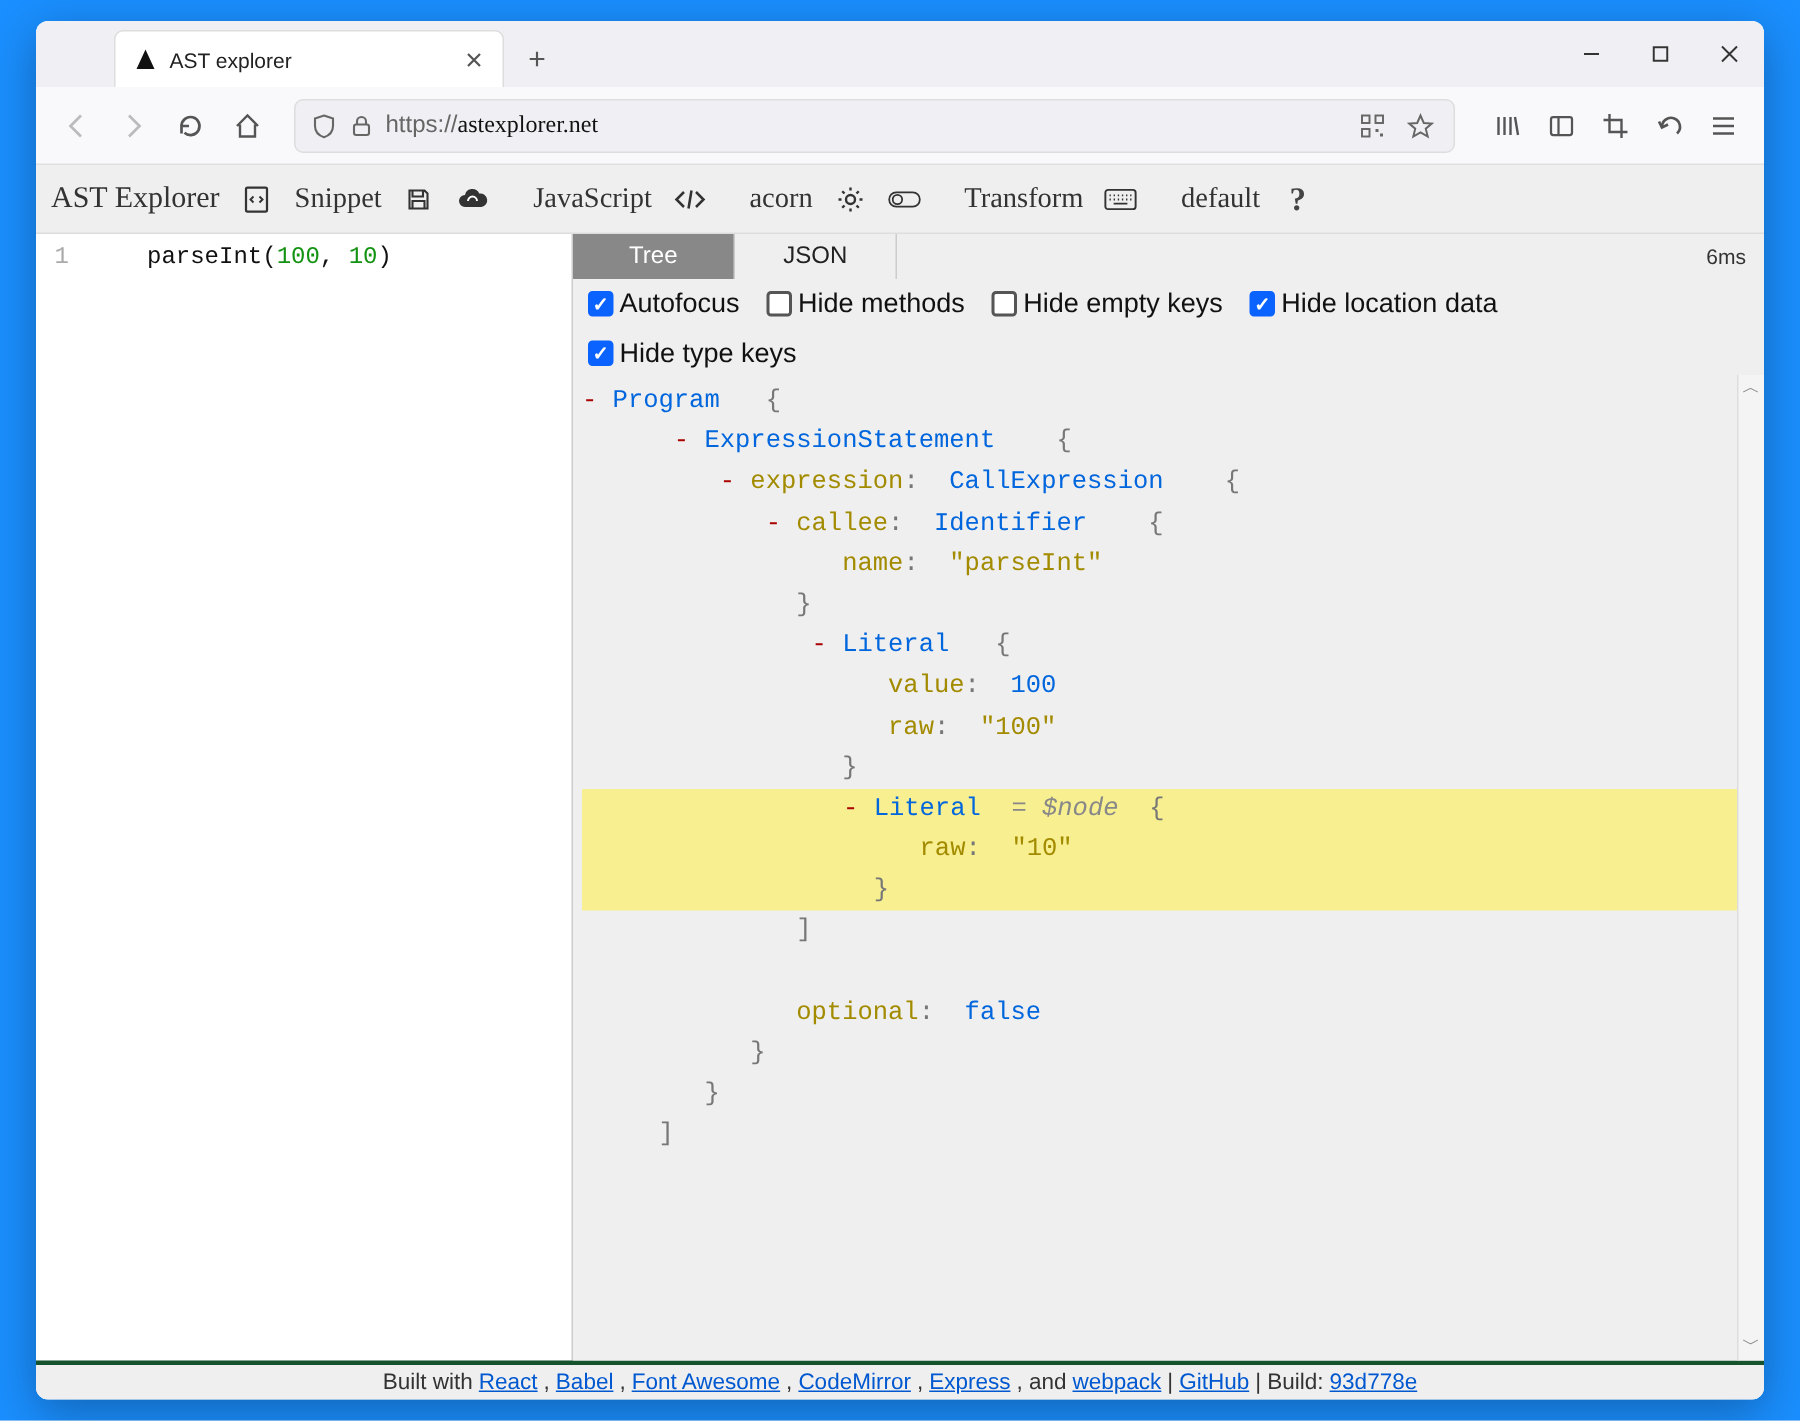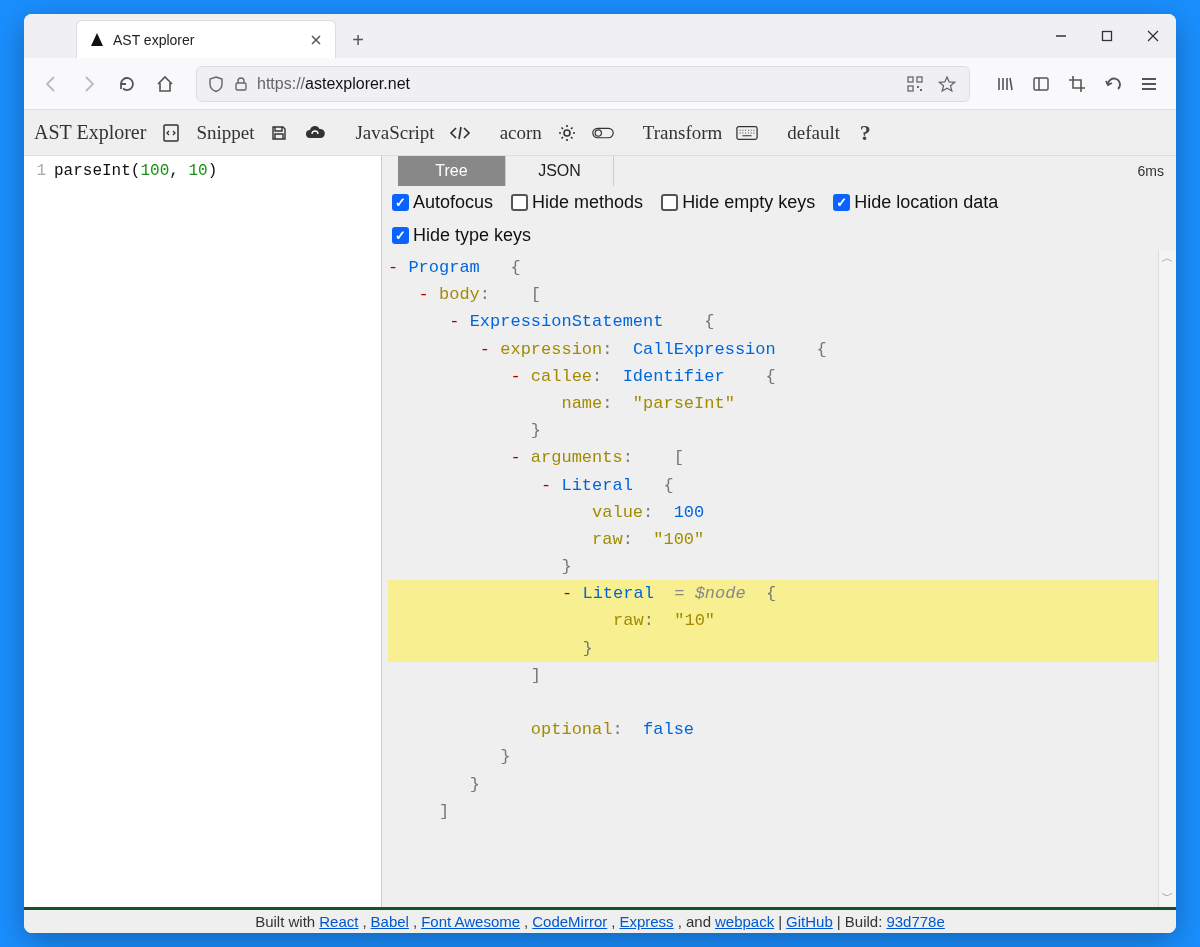--- a/index.html
+++ b/index.html
@@ -74,21 +74,21 @@
   border:1px solid #ddd;
   border-radius:6px;
   display:flex;
   align-items:center;
   padding:0 10px;
   margin: 0 10px;
   gap:8px;
 }
 .urlbox .lock { color:#666; }
 .urlbox .url { font-size:16px; color:#666; }
-.urlbox .url .domain { color:#111; }
+.urlbox .url .domain { color:#111;font-family:Liberation Serif, serif; }
 .urlbox .spacer { flex:1; }
 .urlbox .url-icon { color:#666; width:24px; height:24px; display:flex;align-items:center;justify-content:center; cursor:pointer;}
 .toolbar-right { display:flex; gap:2px; margin-left:4px; }
 
 .app-toolbar {
   height: 46px;
   background: #efefef;
   border-bottom: 1px solid #ddd;
   display:flex;
   align-items:center;
@@ -121,21 +121,21 @@
 .left-pane {
   width: 358px;
   background:#fff;
   font-family: "Courier New", monospace;
   font-size:16px;
   border-right:1px solid #ccc;
 }
 .code-line { display:flex; padding: 6px 0 0 0;}
 .gutter { width:30px; text-align:right; color:#aaa; padding-right:8px; }
 .code { color:#111; }
-.code .fn { color:#111; }
+.code .fn { color:#111;margin-left:44px; }
 .code .paren { color:#111; }
 .code .num { color:#139213; }
 .code .comma { color:#111; }
 .right-pane {
   flex:1;
   display:flex;
   flex-direction:column;
   background:#efefef;
   min-width:0;
 }
@@ -147,21 +147,21 @@
 }
 .vtab {
   width:108px;
   display:flex;
   align-items:center;
   justify-content:center;
   font-size:16px;
   cursor:pointer;
   border-right:1px solid #ccc;
 }
-.vtab.active { background:#888; color:#fff;margin-left:16px; }
+.vtab.active { background:#888; color:#fff; }
 .vtab.inactive { background:#efefef; color:#222; }
 .timing { margin-left:auto; padding:0 12px; display:flex; align-items:center; font-size:14px; color:#333; }
 .options-row {
   background:#efefef;
   padding: 6px 10px 4px 10px;
   font-size:18px;
   display:flex;
   flex-wrap:wrap;
   gap: 12px 18px;
   color:#111;
@@ -428,27 +428,25 @@
             <span class="cb checked"></span>
             <span>Hide location data</span>
           </label>
         <label class="opt" style="flex-basis:100%;">
             <span class="cb checked"></span>
             <span>Hide type keys</span>
           </label>
       </div>
       <div class="tree-area">
 <div class="tree-node"><span class="toggle">- </span><span class="type">Program</span>   <span class="brace">{</span></div>
-<div class="tree-node">   <span class="toggle">- </span><span class="key">body</span><span class="brace">:</span>    <span class="brace">[</span></div>
 <div class="tree-node">      <span class="toggle">- </span><span class="type">ExpressionStatement</span>    <span class="brace">{</span></div>
 <div class="tree-node">         <span class="toggle">- </span><span class="key">expression</span><span class="brace">:</span>  <span class="type">CallExpression</span>    <span class="brace">{</span></div>
 <div class="tree-node">            <span class="toggle">- </span><span class="key">callee</span><span class="brace">:</span>  <span class="type">Identifier</span>    <span class="brace">{</span></div>
 <div class="tree-node">                 <span class="key">name</span><span class="brace">:</span>  <span class="str">"parseInt"</span></div>
 <div class="tree-node">              <span class="brace">}</span></div>
-<div class="tree-node">            <span class="toggle">- </span><span class="key">arguments</span><span class="brace">:</span>    <span class="brace">[</span></div>
 <div class="tree-node">               <span class="toggle">- </span><span class="type">Literal</span>   <span class="brace">{</span></div>
 <div class="tree-node">                    <span class="key">value</span><span class="brace">:</span>  <span class="val-num">100</span></div>
 <div class="tree-node">                    <span class="key">raw</span><span class="brace">:</span>  <span class="str">"100"</span></div>
 <div class="tree-node">                 <span class="brace">}</span></div>
 <div class="hl">
 <div class="tree-node">               <span class="toggle">- </span><span class="type">Literal</span>  <span class="annot">= $node</span>  <span class="brace">{</span></div>
 <div class="tree-node">                    <span class="key">raw</span><span class="brace">:</span>  <span class="str">"10"</span></div>
 <div class="tree-node">                 <span class="brace">}</span></div>
 </div>
 <div class="tree-node">              <span class="brace">]</span></div>

